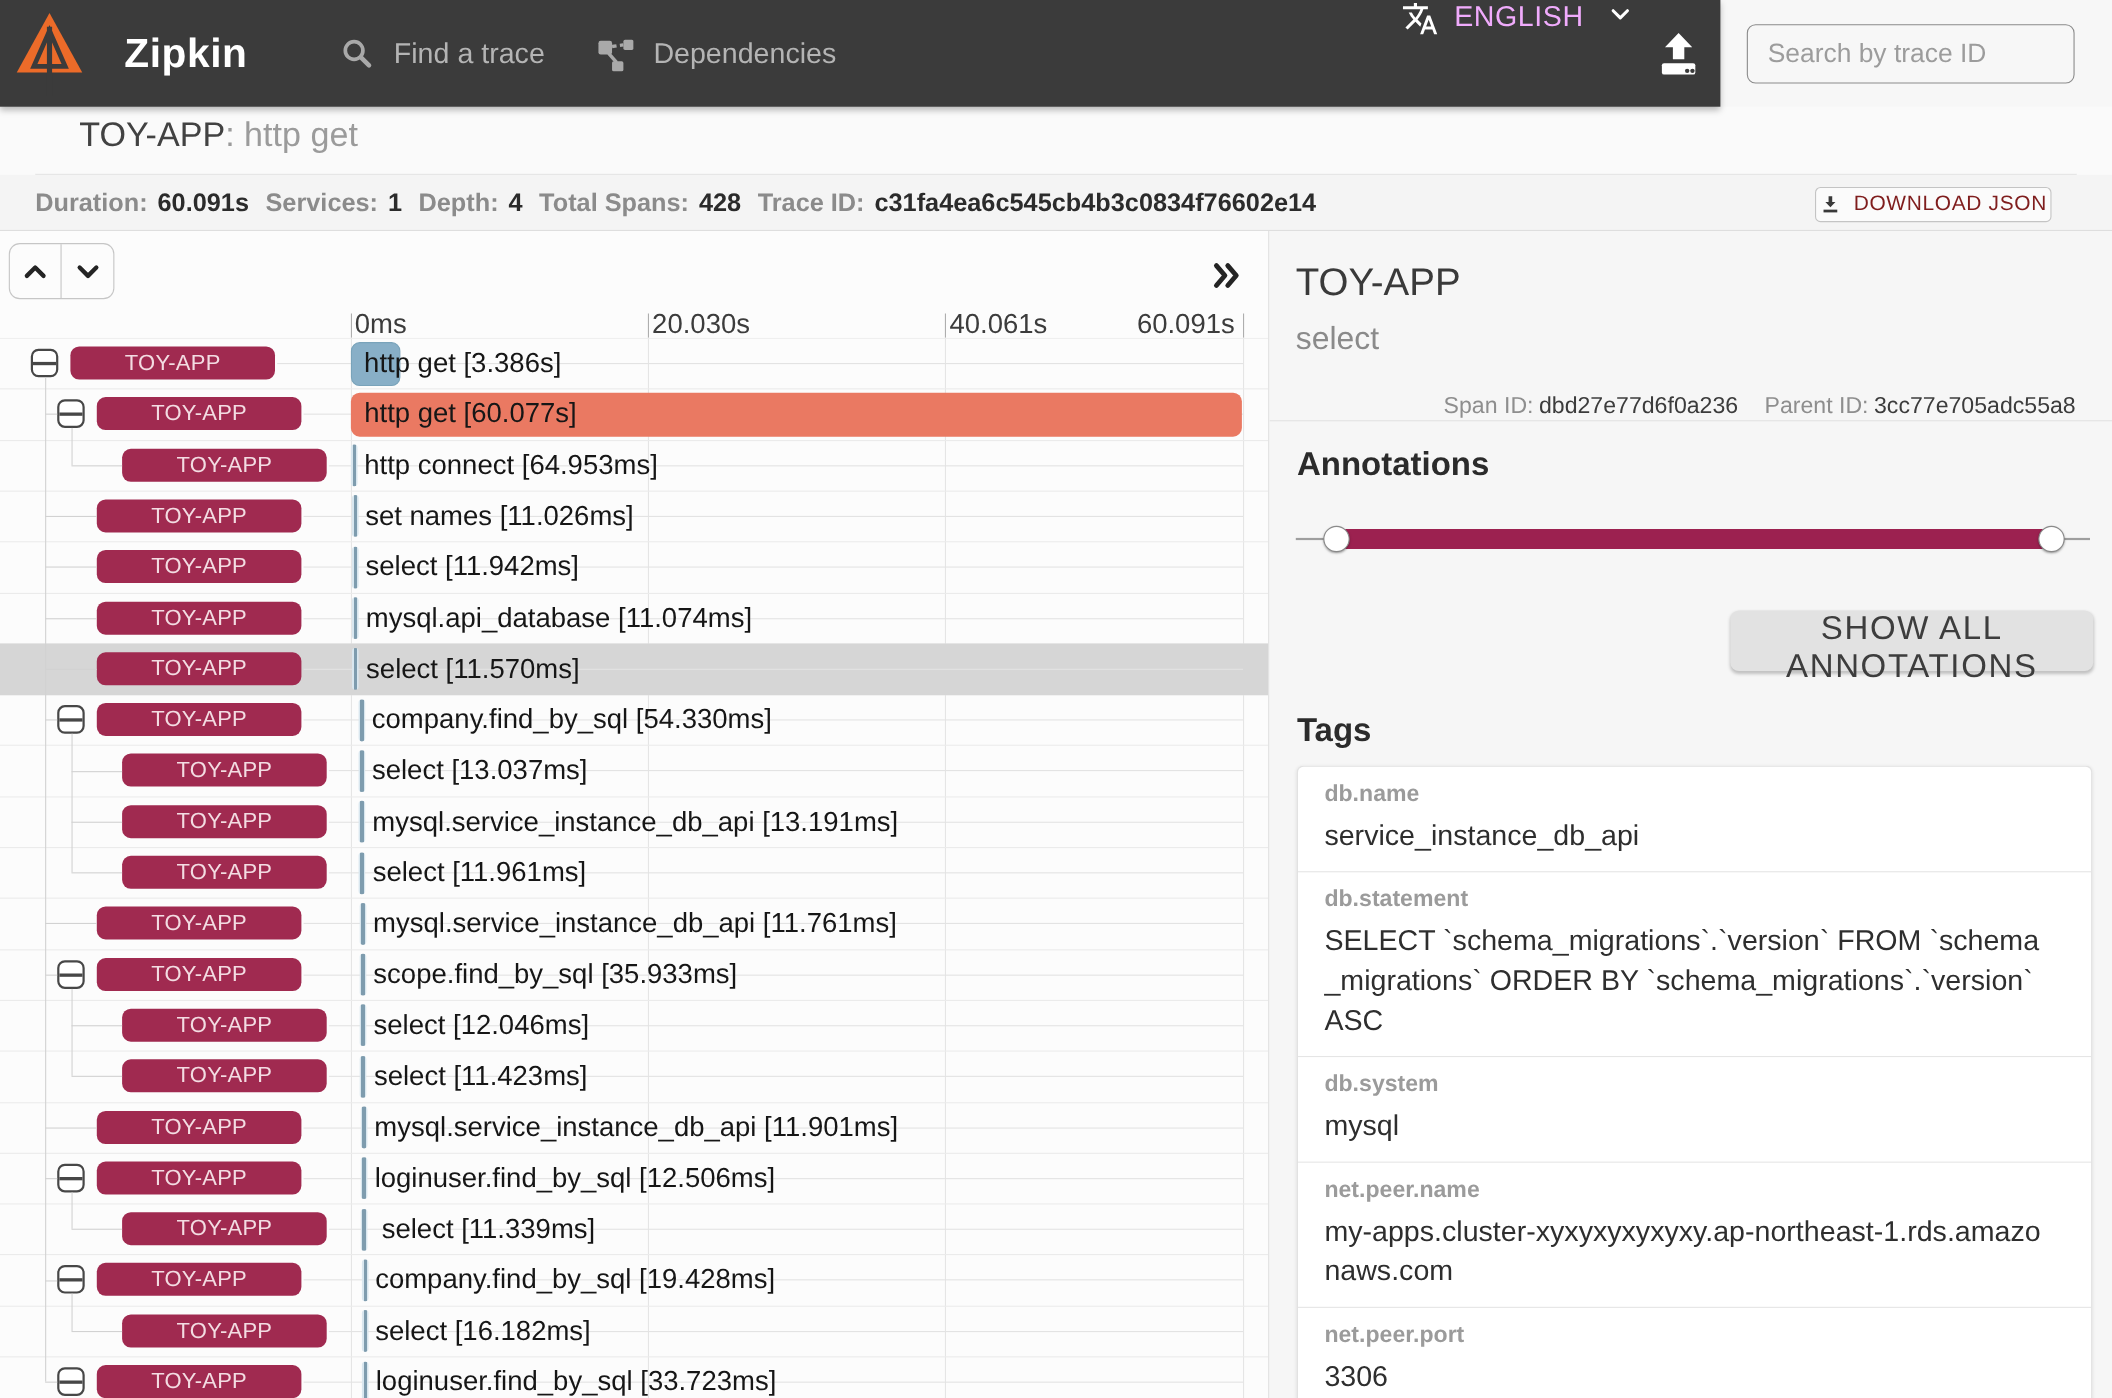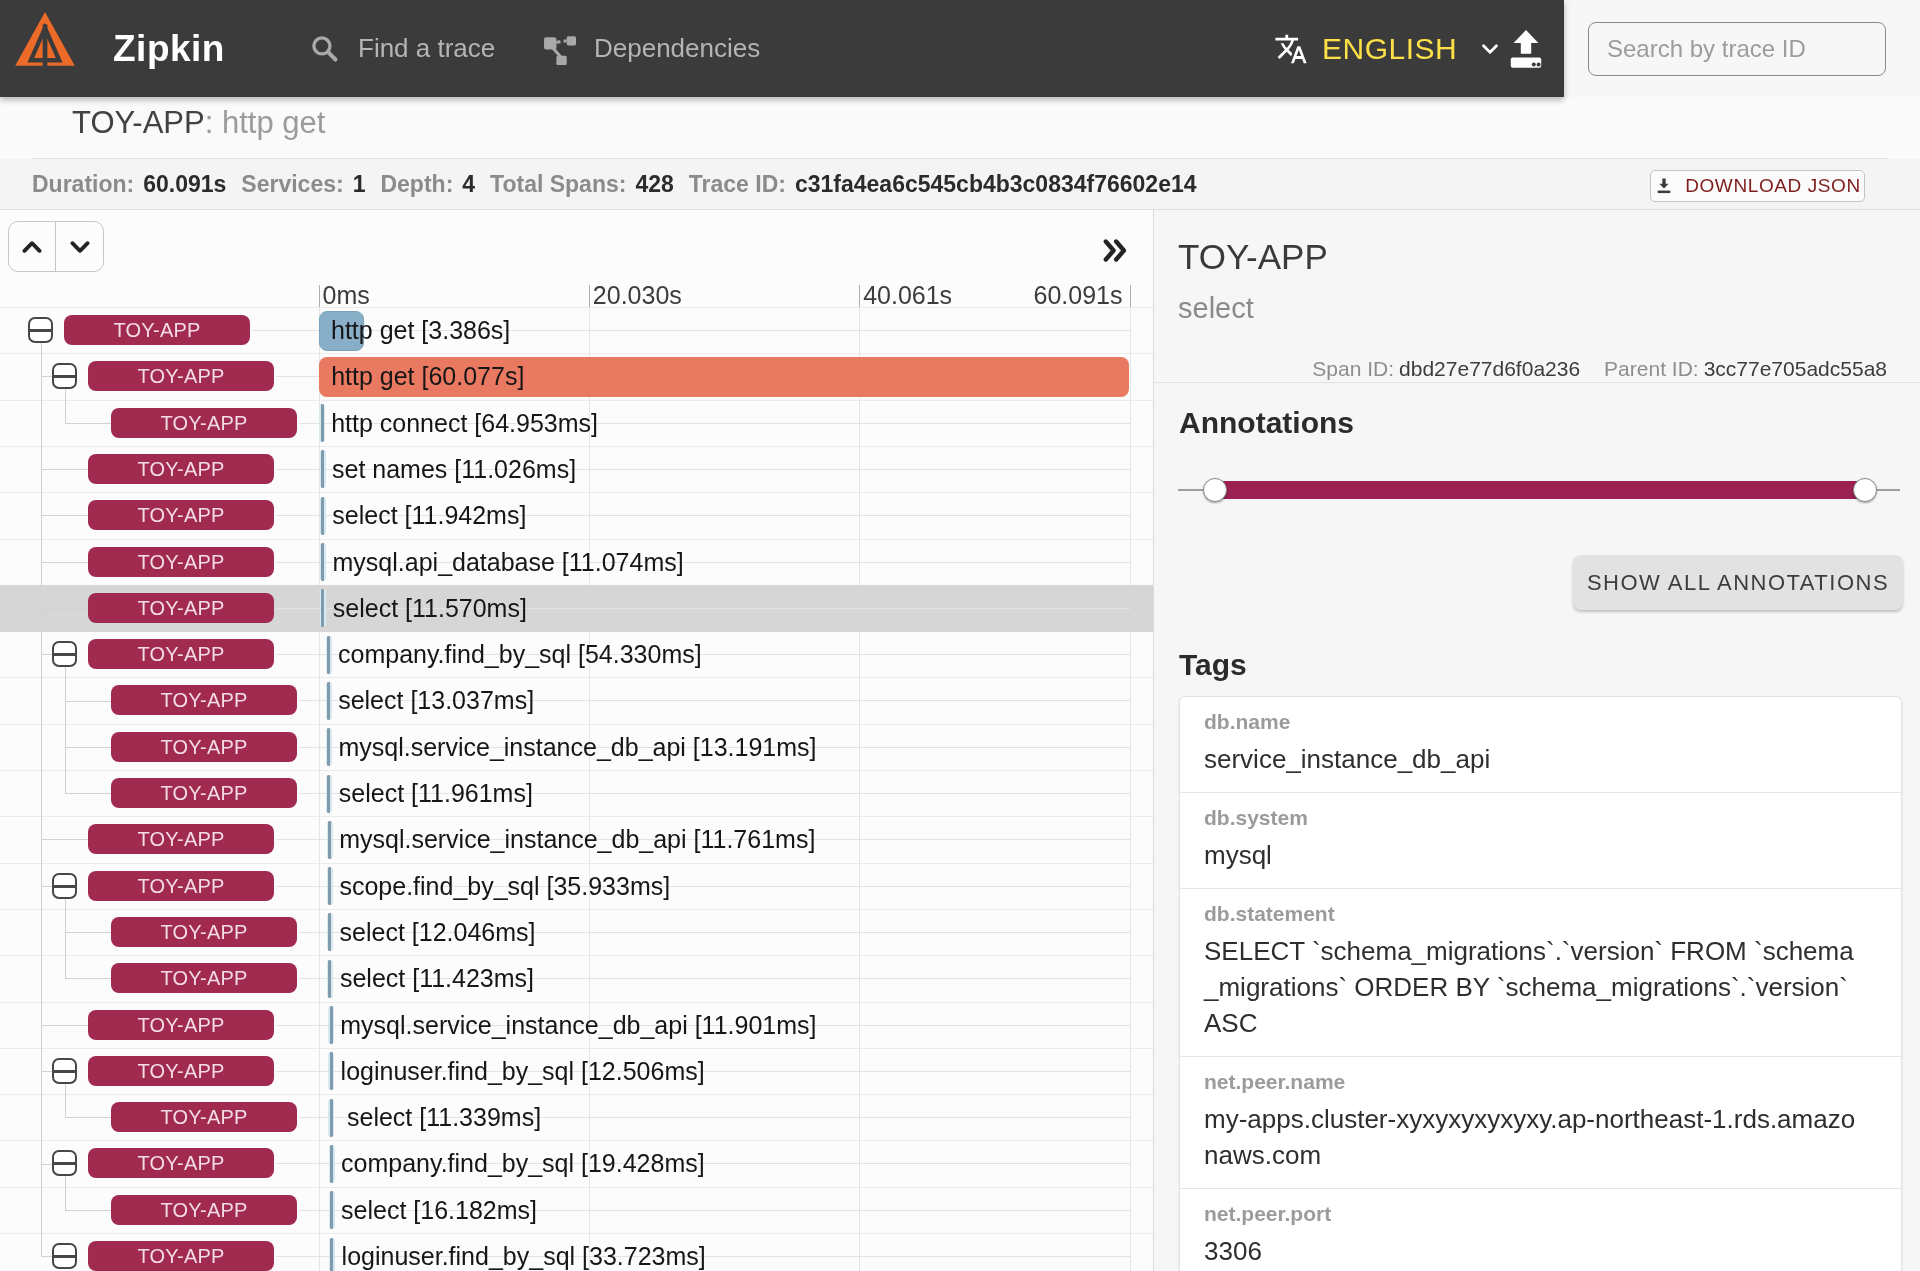--- a/index.html
+++ b/index.html
@@ -9,22 +9,22 @@
   
   .topbar { position:absolute; left:0; top:0; width:1564px; height:97px; background:#3b3b3b;
             box-shadow:0 3px 6px rgba(0,0,0,.28); z-index:30; }
   .logo { position:absolute; left:14px; top:10px; width:62px; height:77px; }
   .brand { position:absolute; left:113px; top:0; height:97px; line-height:97px; color:#fff;
            font-size:37px; font-weight:700; letter-spacing:.5px; }
   .nav-item { position:absolute; top:0; height:97px; display:flex; align-items:center; gap:18px;
               color:#b4b4b4; font-size:26px; cursor:pointer; }
   .nav-find { left:309px; }
   .nav-deps { left:543px; }
-  .lang { position:absolute; left:1274px; top:0; height:97px; display:flex; align-items:center;
-          gap:14px; color:#fde047; font-size:30px; letter-spacing:.5px; cursor:pointer; }
+  .lang { position:absolute; left:1274px; top:0; height:97px; display:flex; align-items:flex-start;
+          gap:14px; color:#f0abfc; font-size:26px; letter-spacing:.5px; cursor:pointer; }
   .upload-btn { position:absolute; left:1502px; top:25px; width:48px; height:48px; cursor:pointer; }
   .trace-search { position:absolute; left:1588px; top:22px; width:298px; height:54px;
                   background:transparent; border:1px solid #8b8b8b; border-radius:8px;
                   color:#e8e8e8; font-size:24px; padding:0 18px; outline:none;
                   font-family:"Liberation Sans", sans-serif; }
   .trace-search::placeholder { color:#9c9c9c; opacity:1; }
 
   
   .title-row { position:absolute; left:0; top:97px; width:1920px; height:62px; background:#fafafa; }
   .title-row .tt { position:absolute; left:32px; top:8px; font-size:31px; color:#424242;margin-left:40px; }
@@ -89,21 +89,21 @@
   .d-h2 { position:absolute; left:25px; font-size:30px; font-weight:700; color:#2b2b2b; }
   .anno-h { top:196px; }
   .tags-h { top:438px; }
 
   .slider { position:absolute; left:0; top:0; width:766px; height:0; }
   .slider .track { position:absolute; left:24px; top:279px; width:722px; height:2px; background:#9e9e9e; }
   .slider .range { position:absolute; left:61px; top:271px; width:650px; height:18px; border-radius:9px; }
   .slider .handle { position:absolute; top:268px; width:24px; height:24px; border-radius:50%;
                     background:#fff; border:1.5px solid #8a8a8a; box-shadow:0 1px 2px rgba(0,0,0,.35); cursor:pointer; }
   .show-all-btn { position:absolute; left:419px; top:345px; width:330px; height:55px; background:#e2e2e2;
-                  border:none; border-radius:8px; font-size:22px; letter-spacing:1.5px; color:#3d3d3d;
+                  border:none; border-radius:8px; font-size:30px; letter-spacing:1.5px; color:#3d3d3d;
                   font-family:"Liberation Sans", sans-serif; font-weight:500;
                   box-shadow:0 2px 3px rgba(0,0,0,.22); cursor:pointer; }
 
   .tags-card { position:absolute; left:25px; top:486px; width:723px; height:600px; background:#fff;
                border:1px solid #e2e2e2; border-bottom:none; border-radius:6px 6px 0 0;
                box-shadow:0 1px 3px rgba(0,0,0,.08); }
   .tag-item { padding:13px 24px 15px 24px; border-bottom:1px solid #e5e5e5; }
   .tag-key { font-size:21px; font-weight:700; color:#9b9b9b; line-height:24px; }
   .tag-val { font-size:26px; color:#2e2e2e; line-height:36px; margin-top:7px; word-break:break-all; width:656px; }
 </style>
@@ -435,26 +435,26 @@
 
     <button class="show-all-btn">SHOW ALL ANNOTATIONS</button>
 
     <div class="d-h2 tags-h">Tags</div>
     <div class="tags-card" id="tags-card">
         <div class="tag-item">
           <div class="tag-key">db.name</div>
           <div class="tag-val">service_instance_db_api</div>
         </div>
         <div class="tag-item">
+          <div class="tag-key">db.statement</div>
+          <div class="tag-val">SELECT `schema_migrations`.`version` FROM `schema_migrations` ORDER BY `schema_migrations`.`version` ASC</div>
+        </div>
+        <div class="tag-item">
           <div class="tag-key">db.system</div>
           <div class="tag-val">mysql</div>
-        </div>
-        <div class="tag-item">
-          <div class="tag-key">db.statement</div>
-          <div class="tag-val">SELECT `schema_migrations`.`version` FROM `schema_migrations` ORDER BY `schema_migrations`.`version` ASC</div>
         </div>
         <div class="tag-item">
           <div class="tag-key">net.peer.name</div>
           <div class="tag-val">my-apps.cluster-xyxyxyxyxyxy.ap-northeast-1.rds.amazonaws.com</div>
         </div>
         <div class="tag-item">
           <div class="tag-key">net.peer.port</div>
           <div class="tag-val">3306</div>
         </div>
       </div>

